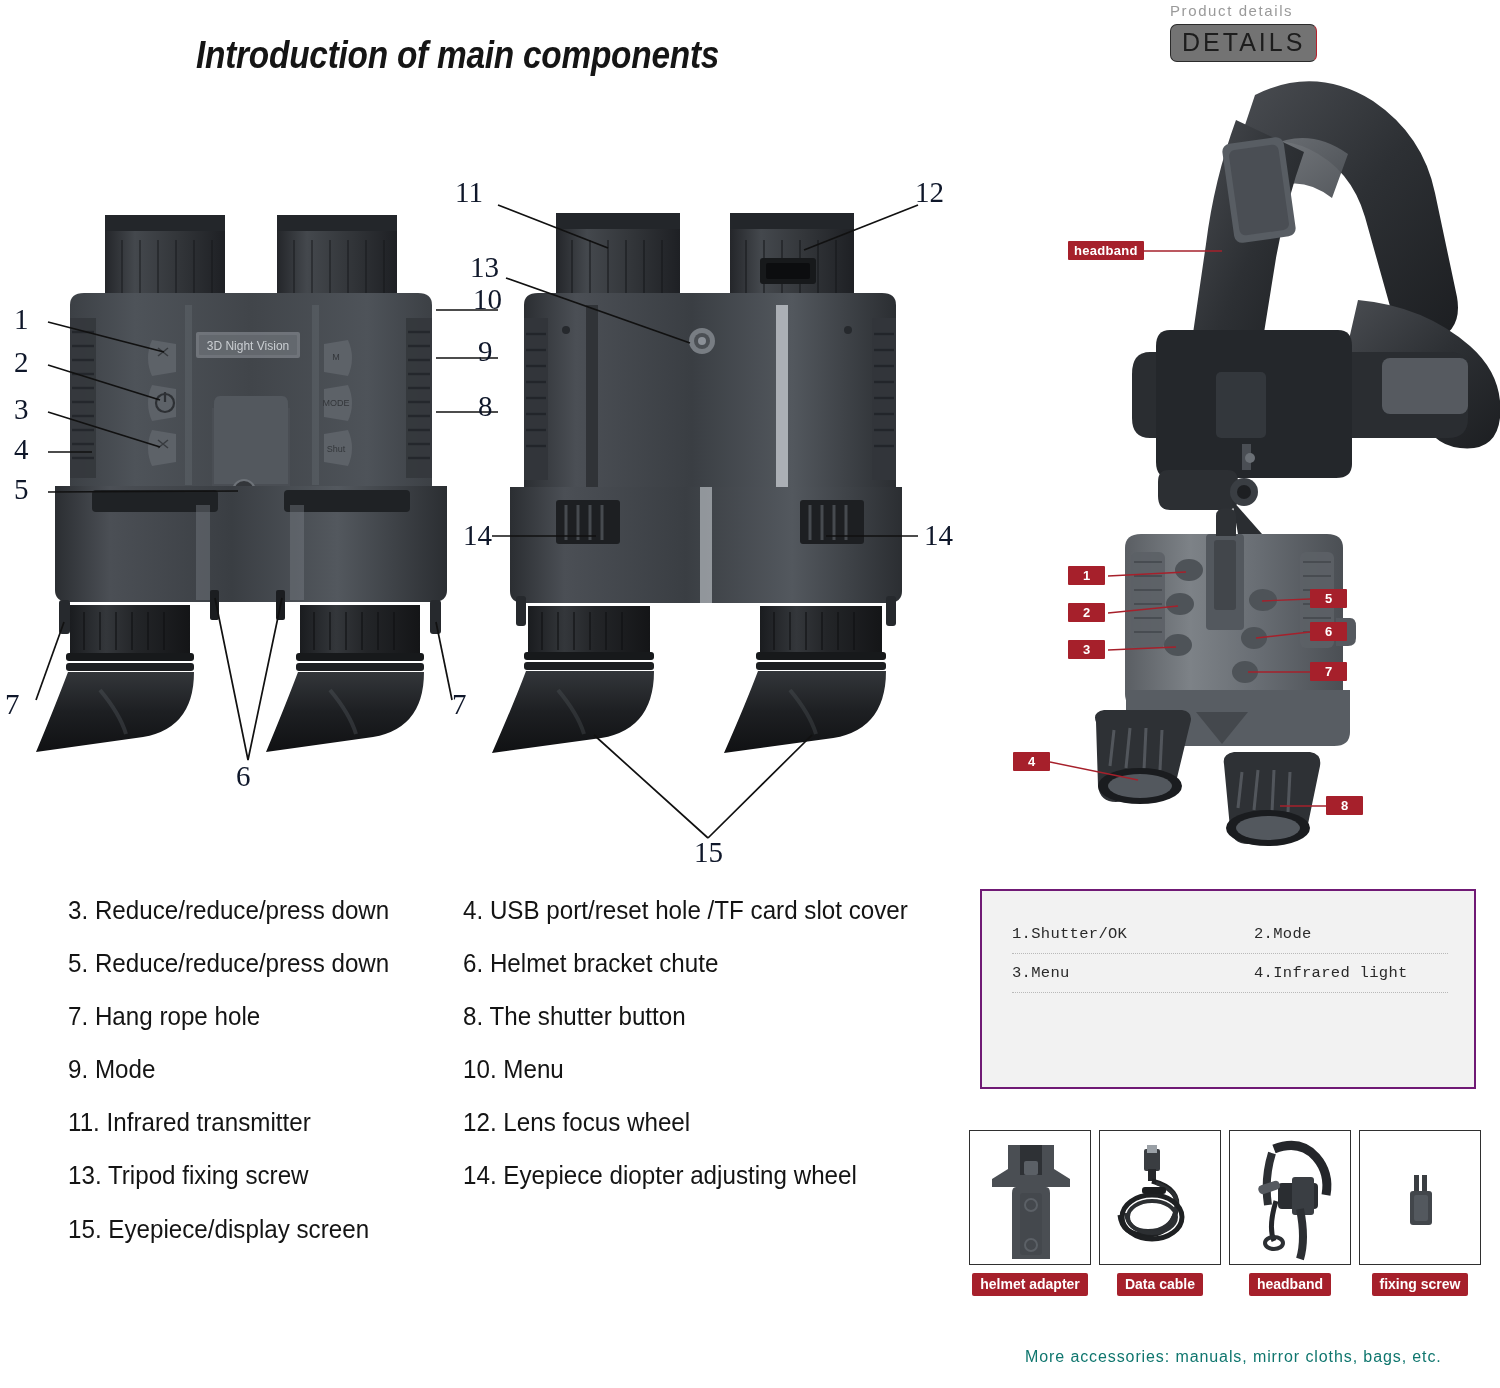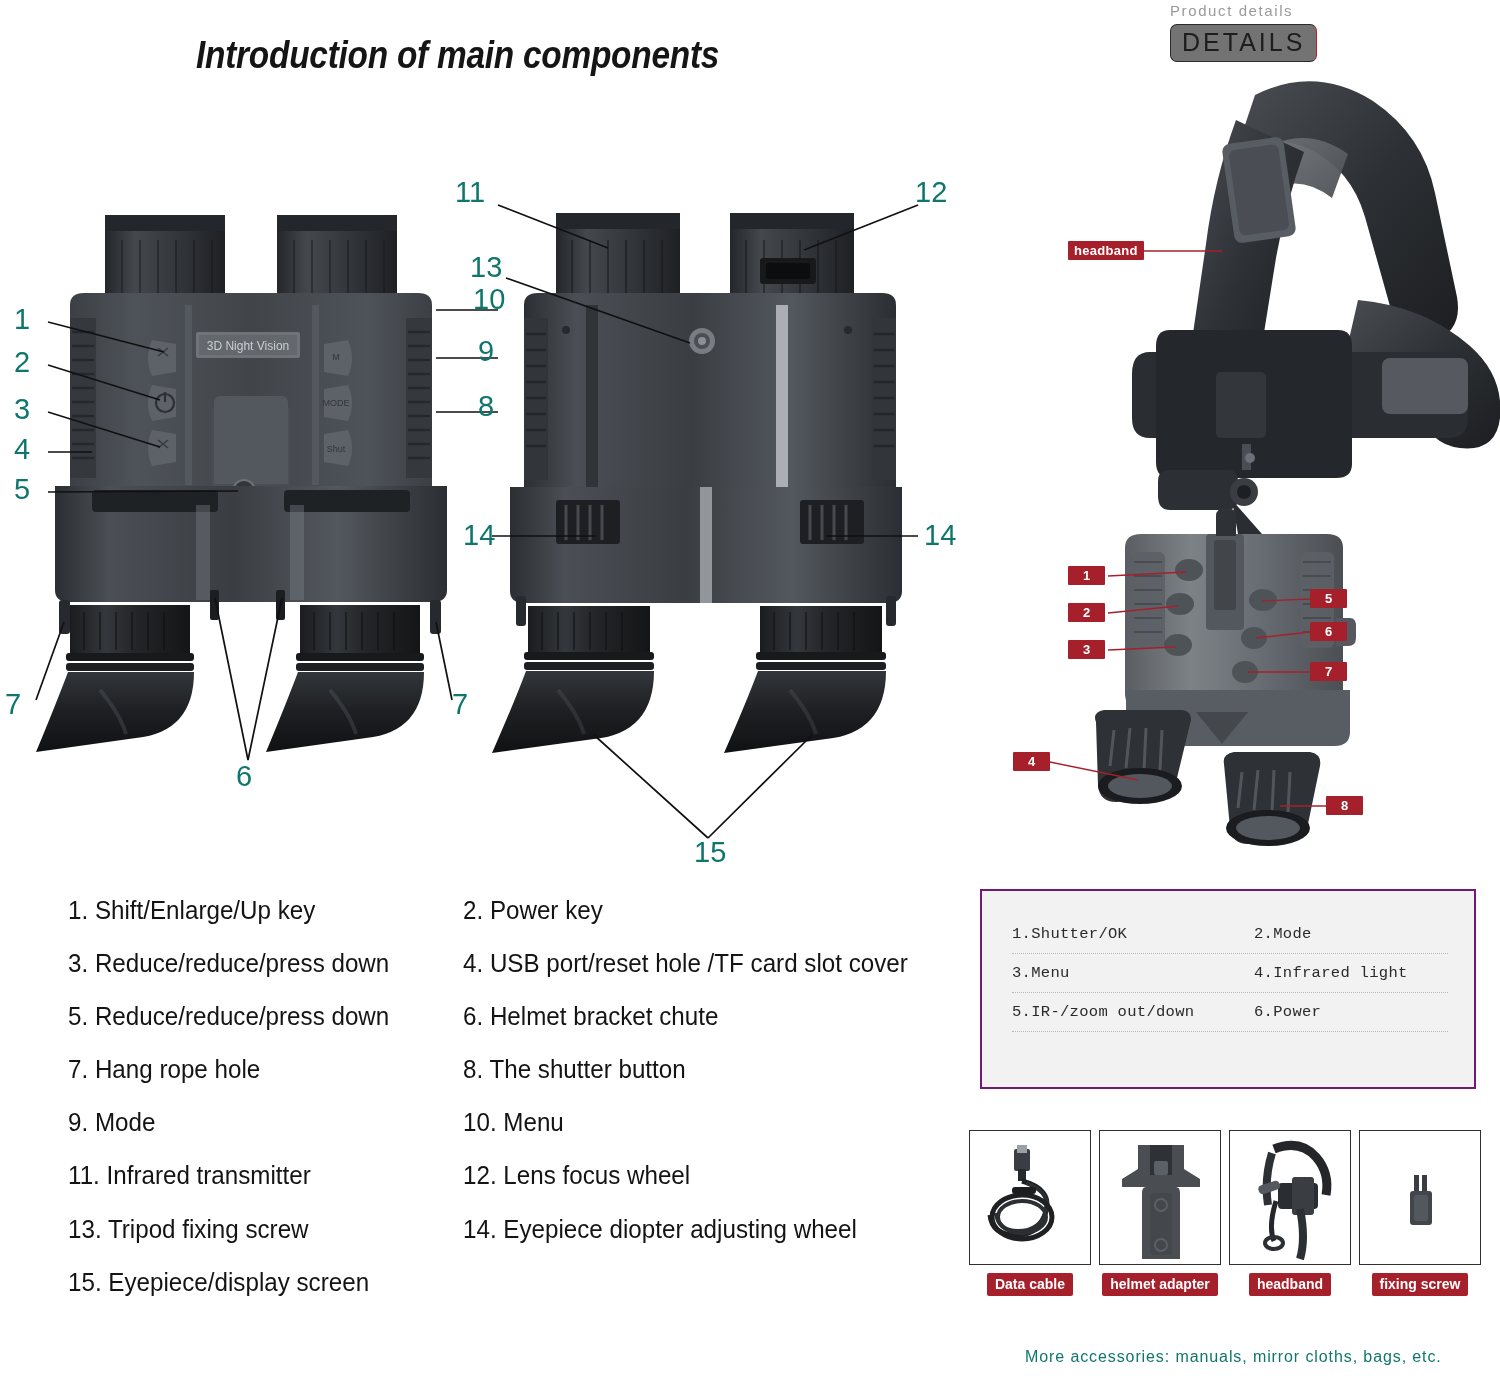--- a/index.html
+++ b/index.html
@@ -16,22 +16,22 @@
     position:absolute; left:196px; top:34px;
     font-size:38px; font-weight:700; font-style:italic;
     color:#151515; letter-spacing:-0.3px;
     transform: scaleX(0.88); transform-origin: left center;
     white-space:nowrap;
   }
 
   .svg-layer { position:absolute; left:0; top:0; width:1500px; height:1388px; pointer-events:none; }
 
   .callout-num {
-    position:absolute; font-size:29px; font-weight:400; color:#0f766e;
-    font-family:Liberation Sans, sans-serif; line-height:1;
+    position:absolute; font-size:29px; font-weight:400; color:#0f172a;
+    font-family:Liberation Serif, serif; line-height:1;
   }
 
   
   #legend { position:absolute; left:68px; top:893px; width:880px; }
   .legend-row { display:flex; margin-bottom:18px; }
   .legend-cell {
     font-size:26px; color:#141414; font-weight:400;
     transform: scaleX(0.93); transform-origin:left center;
     white-space:nowrap; line-height:1.35;
   }
@@ -509,24 +509,20 @@
   <div class="callout-num" style="left:470px; top:253px;text-align:right;">13</div>
   <div class="callout-num" style="left:473px; top:285px;">10</div>
   <div class="callout-num" style="left:478px; top:337px;">9</div>
   <div class="callout-num" style="left:478px; top:392px;">8</div>
   <div class="callout-num" style="left:463px; top:521px;">14</div>
   <div class="callout-num" style="left:924px; top:521px;">14</div>
   <div class="callout-num" style="left:694px; top:838px;">15</div>
 
   <div id="legend">
     <div class="legend-row">
-      <div class="legend-cell c1">1. Shift/Enlarge/Up key</div>
-      <div class="legend-cell c2">2. Power key</div>
-    </div>
-    <div class="legend-row">
       <div class="legend-cell c1">3. Reduce/reduce/press down</div>
       <div class="legend-cell c2">4. USB port/reset hole /TF card slot cover</div>
     </div>
     <div class="legend-row">
       <div class="legend-cell c1">5. Reduce/reduce/press down</div>
       <div class="legend-cell c2">6. Helmet bracket chute</div>
     </div>
     <div class="legend-row">
       <div class="legend-cell c1">7. Hang rope hole</div>
       <div class="legend-cell c2">8. The shutter button</div>
@@ -566,28 +562,41 @@
   <div id="fn-panel">
     <div id="fn-table">
       <div class="fn-row">
         <div class="fn-cell l">1.Shutter/OK</div>
         <div class="fn-cell r">2.Mode</div>
       </div>
       <div class="fn-row">
         <div class="fn-cell l">3.Menu</div>
         <div class="fn-cell r">4.Infrared light</div>
       </div>
-      <div class="fn-row">
-        <div class="fn-cell l">5.IR-/zoom out/down</div>
-        <div class="fn-cell r">6.Power</div>
-      </div>
     </div>
   </div>
 
   <div id="acc-row">
+
+    <div class="acc-box">
+      <div class="acc-frame">
+        <svg viewBox="0 0 122 135" width="122" height="135">
+          <path d="M38,14 h46 v24 l16,10 v8 h-78 v-8 l16,-10 z" fill="#4a4e53"></path>
+          <rect x="50" y="14" width="22" height="30" fill="#2e3135"></rect>
+          <rect x="54" y="30" width="14" height="14" rx="2" fill="#5b6066"></rect>
+          <path d="M46,56 h30 q4,0 4,6 v66 h-38 v-66 q0,-6 4,-6 z" fill="#4a4e53"></path>
+          <rect x="50" y="62" width="22" height="62" rx="3" fill="#44484d"></rect>
+          <circle cx="61" cy="74" r="6" fill="none" stroke="#5b6066" stroke-width="2"></circle>
+          <circle cx="61" cy="114" r="6" fill="none" stroke="#5b6066" stroke-width="2"></circle>
+        </svg>
+      </div>
+      <div class="acc-label-wrap">
+        <div class="acc-label">helmet adapter</div>
+      </div>
+    </div>
 
     <div class="acc-box">
       <div class="acc-frame">
         <svg viewBox="0 0 122 135" width="122" height="135">
           <rect x="44" y="18" width="16" height="22" rx="2" fill="#3a3d41"></rect>
           <rect x="47" y="14" width="10" height="8" fill="#9aa0a6"></rect>
           <rect x="48" y="38" width="8" height="12" fill="#26282b"></rect>
           <path d="M52,50 q30,8 24,30 q-6,24 -30,24 q-24,0 -26,-20" stroke="#1e2022" stroke-width="5" fill="none"></path>
           <path d="M56,52 q26,10 20,28 q-6,20 -28,20 q-20,0 -22,-18" stroke="#2c2f32" stroke-width="4" fill="none"></path>
           <ellipse cx="52" cy="86" rx="30" ry="22" stroke="#1e2022" stroke-width="5" fill="none"></ellipse>
@@ -596,37 +605,20 @@
         </svg>
       </div>
       <div class="acc-label-wrap">
         <div class="acc-label">Data cable</div>
       </div>
     </div>
 
     <div class="acc-box">
       <div class="acc-frame">
         <svg viewBox="0 0 122 135" width="122" height="135">
-          <path d="M38,14 h46 v24 l16,10 v8 h-78 v-8 l16,-10 z" fill="#4a4e53"></path>
-          <rect x="50" y="14" width="22" height="30" fill="#2e3135"></rect>
-          <rect x="54" y="30" width="14" height="14" rx="2" fill="#5b6066"></rect>
-          <path d="M46,56 h30 q4,0 4,6 v66 h-38 v-66 q0,-6 4,-6 z" fill="#4a4e53"></path>
-          <rect x="50" y="62" width="22" height="62" rx="3" fill="#44484d"></rect>
-          <circle cx="61" cy="74" r="6" fill="none" stroke="#5b6066" stroke-width="2"></circle>
-          <circle cx="61" cy="114" r="6" fill="none" stroke="#5b6066" stroke-width="2"></circle>
-        </svg>
-      </div>
-      <div class="acc-label-wrap">
-        <div class="acc-label">helmet adapter</div>
-      </div>
-    </div>
-
-    <div class="acc-box">
-      <div class="acc-frame">
-        <svg viewBox="0 0 122 135" width="122" height="135">
           <path d="M44,18 q26,-10 42,8 q14,16 10,38" stroke="#24262a" stroke-width="9" fill="none"></path>
           <path d="M42,22 q-8,26 -4,52" stroke="#2c2f33" stroke-width="8" fill="none"></path>
           <rect x="48" y="52" width="40" height="26" rx="4" fill="#2a2d31"></rect>
           <rect x="62" y="46" width="22" height="38" rx="3" fill="#3a3e43"></rect>
           <path d="M70,78 q6,30 0,50" stroke="#2c2f33" stroke-width="8" fill="none"></path>
           <path d="M46,70 q-8,26 -2,40" stroke="#24262a" stroke-width="5" fill="none"></path>
           <ellipse cx="44" cy="112" rx="9" ry="6" fill="none" stroke="#2c2f33" stroke-width="4"></ellipse>
           <rect x="28" y="52" width="22" height="9" rx="4" fill="#55595f" transform="rotate(-18 39 56)"></rect>
         </svg>
       </div>

